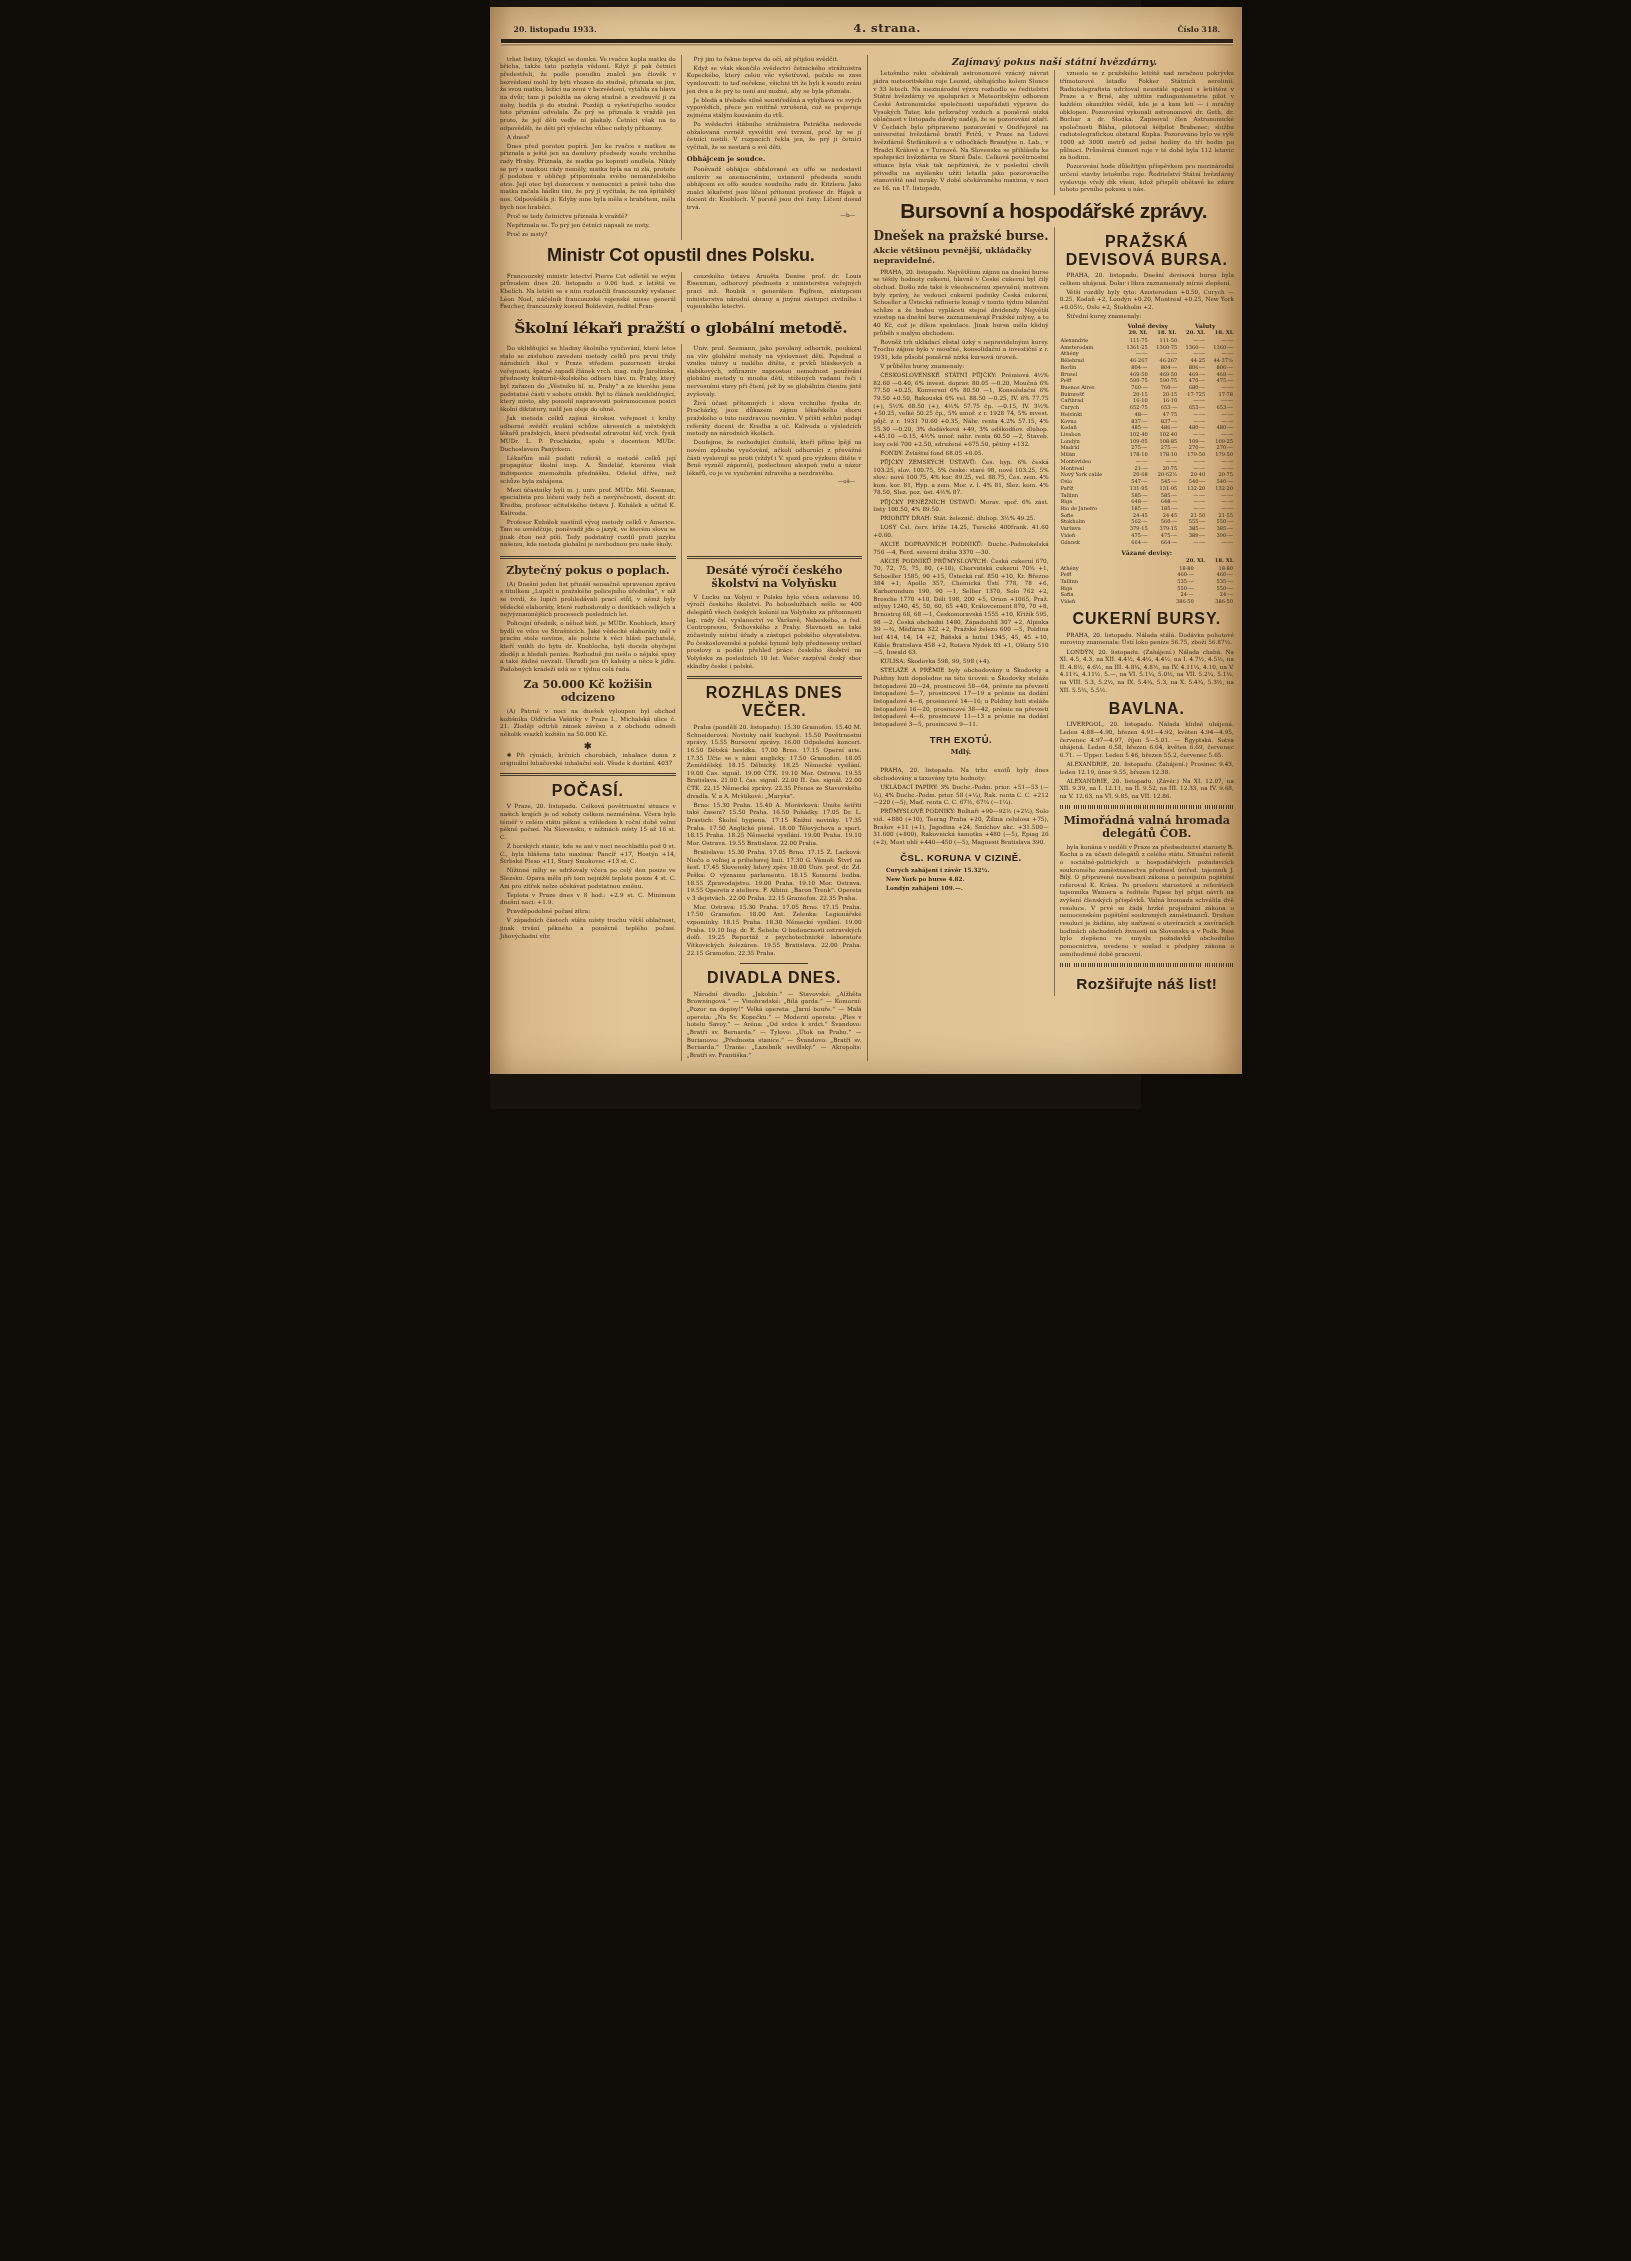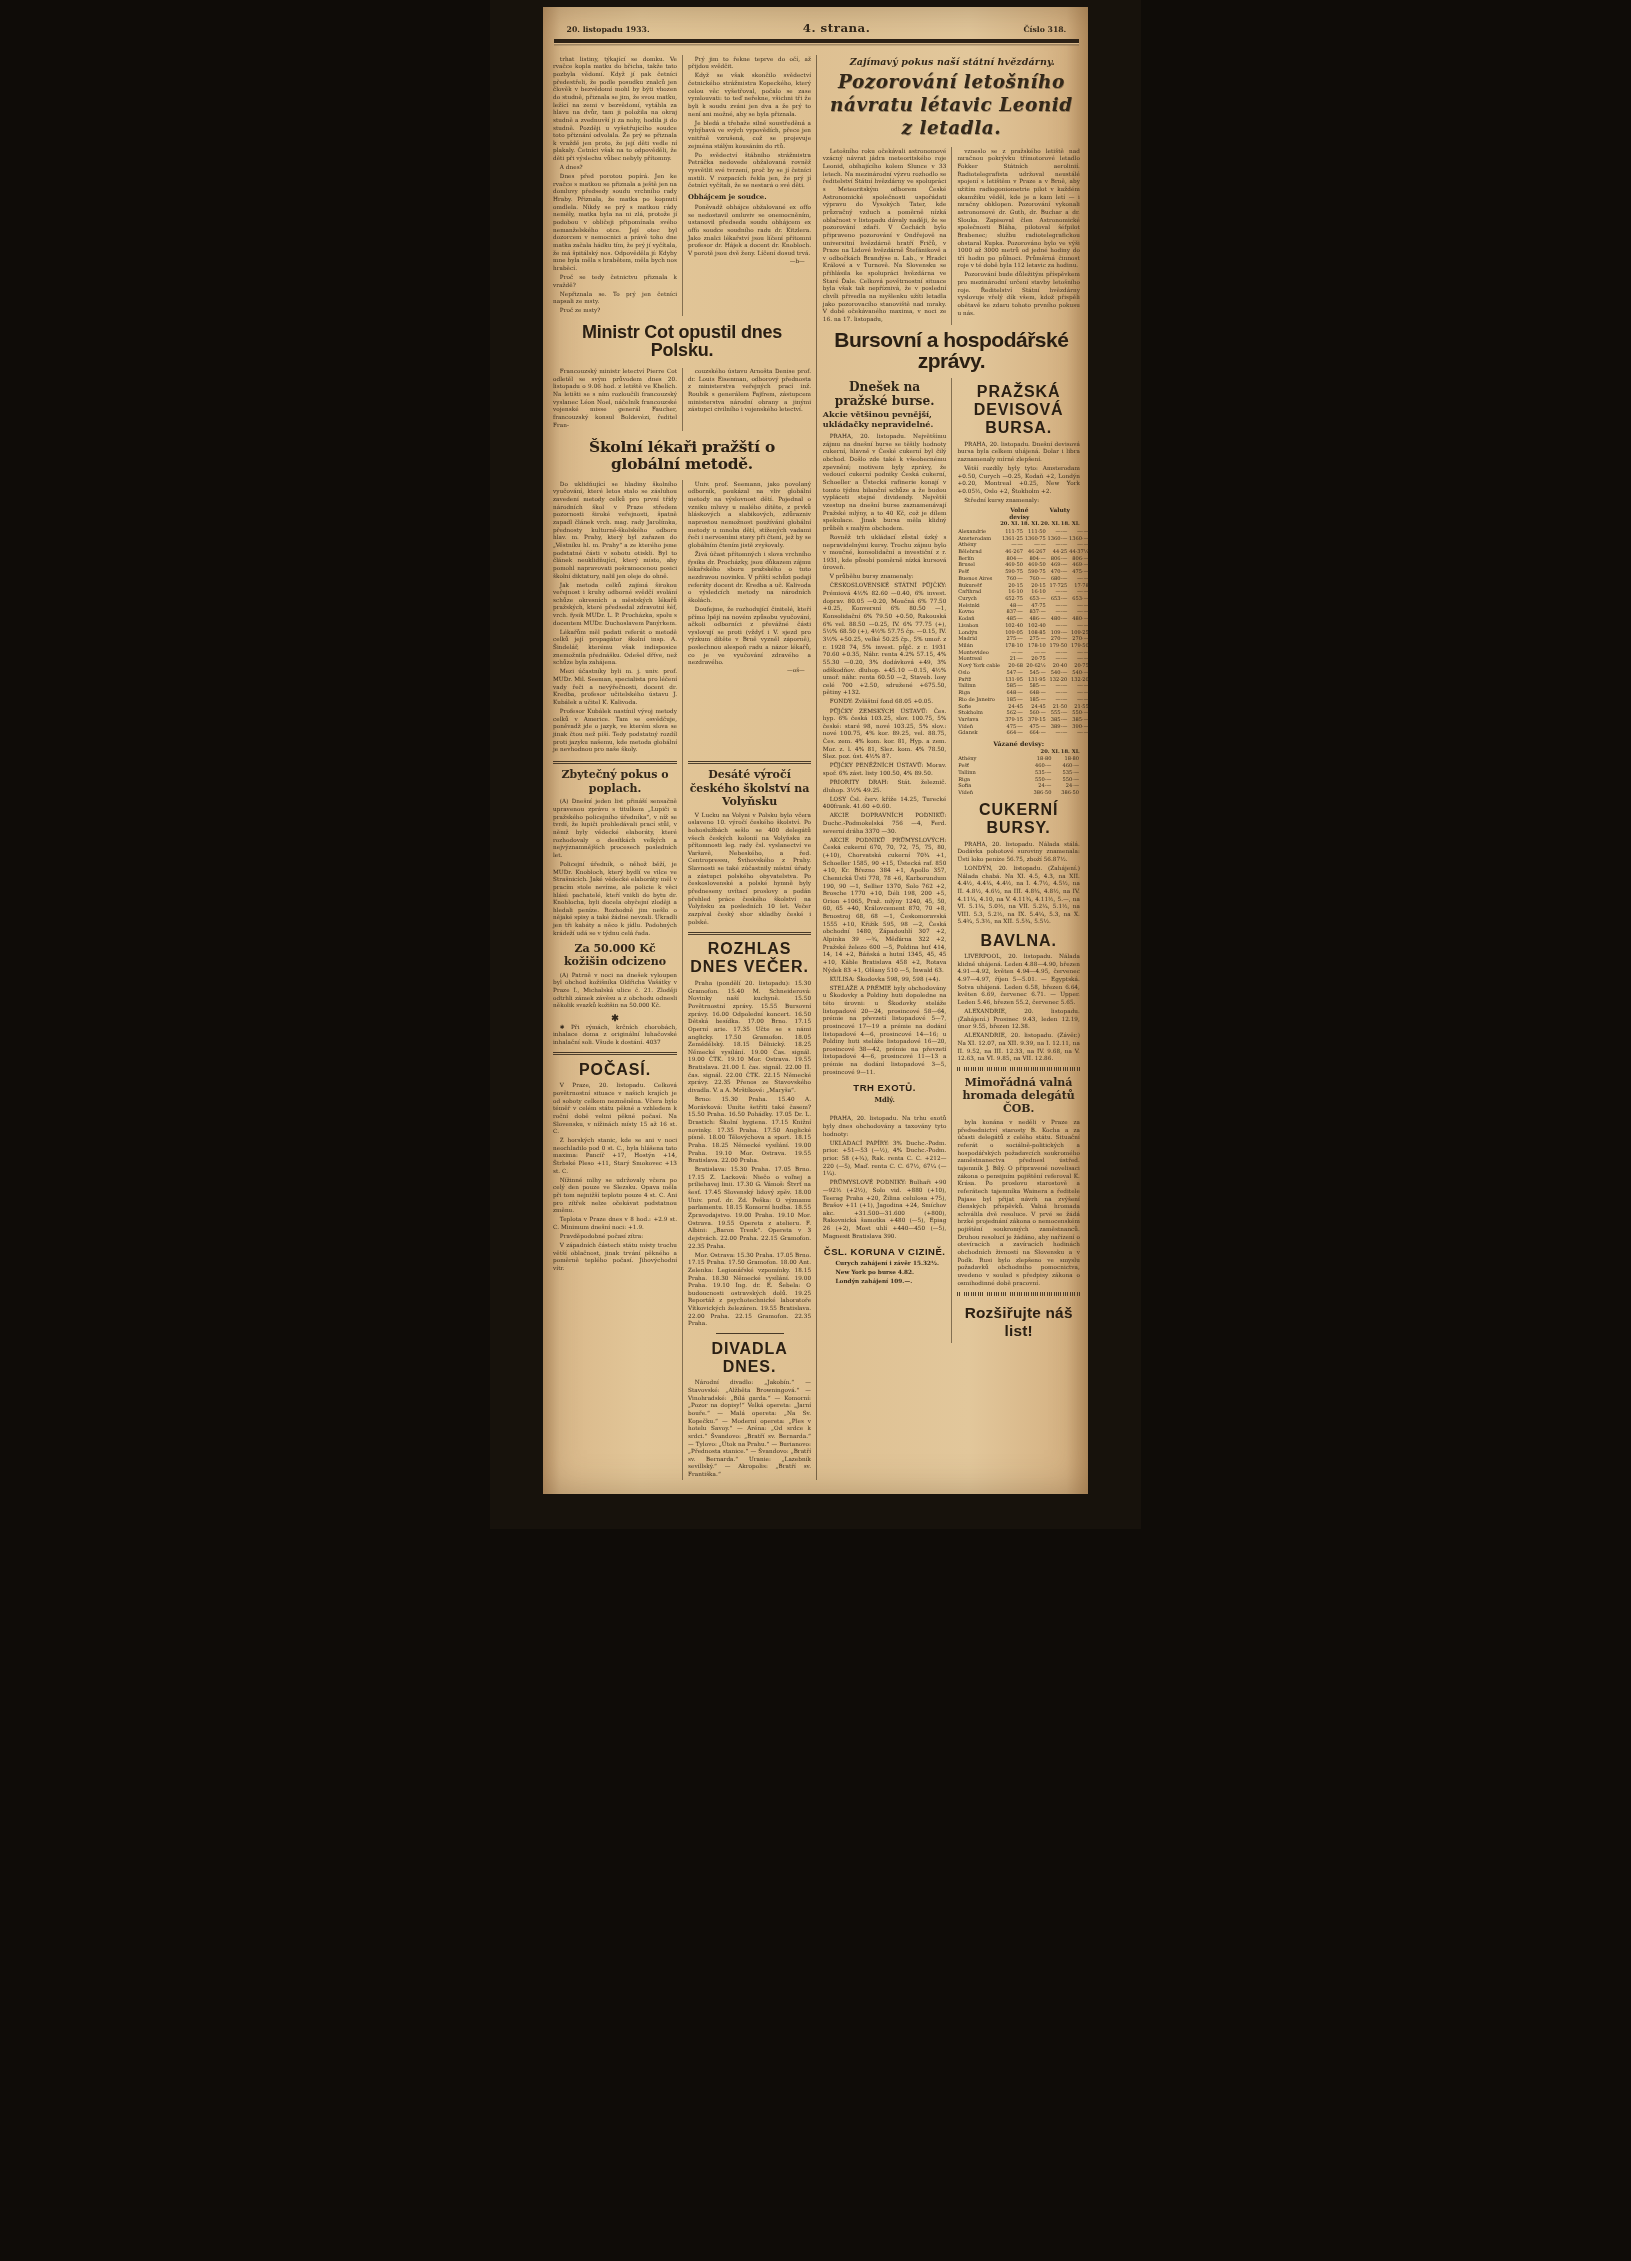--- a/index.html
+++ b/index.html
@@ -1,19 +1,19 @@
 <!DOCTYPE html>
 <html lang="cs" style="font-size:7.2px"><head>
 <meta charset="utf-8">
 <style>
   html,body{margin:0;padding:0;}
   body{background:#0f0c08;font-family:"DejaVu Serif",serif;}
   .scan{width:651px;margin:0 auto;padding:7.2px 0 35px 0;background:#17120c;}
   .sheet{
-    width:545px;margin:0 auto;min-height:959px;
+    width:752px;margin:0 auto;min-height:959px;
     background:linear-gradient(90deg,#c39c6e 0,#d9b88a 3%,#e2c698 18%,#dec092 50%,#e2c79b 78%,#d5b283 96%,#c09868 100%);
     color:#33281a;padding:11.8px 8.1px 13.6px 10px;box-sizing:border-box;
     box-shadow:inset 0 0 36px rgba(80,55,25,.35);
   }
   
   .masthead{display:flex;align-items:baseline;justify-content:space-between;padding:1.8px 13.6px 4.5px 13.6px;}
   .mast-date,.mast-issue{font-size:7.7px;font-weight:bold;}
   .mast-page{font-size:11.8px;font-weight:bold;letter-spacing:0.5px;}
   .mast-rule{height:3.2px;background:#2c2115;border-bottom:0.9px solid #2c2115;margin:0 0.9px 1.8px 0.9px;
     box-shadow:0 1.4px 0 #d9b88a,0 2.3px 0 rgba(44,33,21,.55);}
@@ -199,21 +199,20 @@
                 <p>Národní divadlo: „Jakobín.“ — Stavovské: „Alžběta Browningová.“ — Vinohradské: „Bílá garda.“ — Komorní: „Pozor na dopisy!“ Velká opereta: „Jarní bouře.“ — Malá opereta: „Na Sv. Kopečku.“ — Moderní opereta: „Ples v hotelu Savoy.“ — Aréna: „Od srdce k srdci.“ Švandovo: „Bratří sv. Bernarda.“ — Tylovo: „Útok na Prahu.“ — Burianovo: „Přednosta stanice.“ — Švandovo: „Bratří sv. Bernarda.“ Uranie: „Lazebník sevillský.“ — Akropolis: „Bratří sv. Františka.“</p>
               </div>
           </div>
         </div>
       </div>
 
       <div class="half right">
 
         <div>
           <div class="kicker">Zajímavý pokus naší státní hvězdárny.</div>
-          <div class="h-script">Pozorování letošního návratu létavic Leonid z letadla.</div>
           <div class="twocol">
             <div class="col">
               <div class="bind-list">
                   <p>Letošního roku očekávali astronomové vzácný návrat jádra meteoritského roje Leonid, obíhajícího kolem Slunce v 33 letech. Na mezinárodní výzvu rozhodlo se ředitelství Státní hvězdárny ve spolupráci s Meteoritským odborem České Astronomické společnosti uspořádati výpravu do Vysokých Tater, kde průzračný vzduch a poměrně nízká oblačnost v listopadu dávaly naději, že se pozorování zdaří. V Čechách bylo připraveno pozorování v Ondřejově na universitní hvězdárně bratří Fričů, v Praze na Lidové hvězdárně Štefánikově a v odbočkách Brandýse n. Lab., v Hradci Králové a v Turnově. Na Slovensku se přihlásila ke spolupráci hvězdárna ve Staré Ďale. Celková povětrnostní situace byla však tak nepříznivá, že v poslední chvíli přivedla na myšlenku užíti letadla jako pozorovacího stanoviště nad mraky. V době očekávaného maxima, v noci ze 16. na 17. listopadu,</p>
                 </div>
             </div>
             <div class="col">
               <div class="bind-list">
                   <p>vzneslo se z pražského letiště nad mračnou pokrývku třímotorové letadlo Fokker Státních aerolinií. Radiotelegrafista udržoval neustálé spojení s letištěm v Praze a v Brně, aby užitím radiogoniometrie pilot v každém okamžiku věděl, kde je a kam letí — i mračny obklopen. Pozorování vykonali astronomové dr. Guth, dr. Buchar a dr. Slouka. Zapisoval člen Astronomické společnosti Bláha, pilotoval šéfpilot Brabenec; službu radiotelegrafickou obstaral Kupka. Pozorováno bylo ve výši 1000 až 3000 metrů od jedné hodiny do tří hodin po půlnoci. Průměrná činnost roje v té době byla 112 letavic za hodinu.</p>
                   <p>Pozorování bude důležitým příspěvkem pro mezinárodní určení stavby letošního roje. Ředitelství Státní hvězdárny vyslovuje vřelý dík všem, kdož přispěli obětavě ke zdaru tohoto prvního pokusu u nás.</p>

